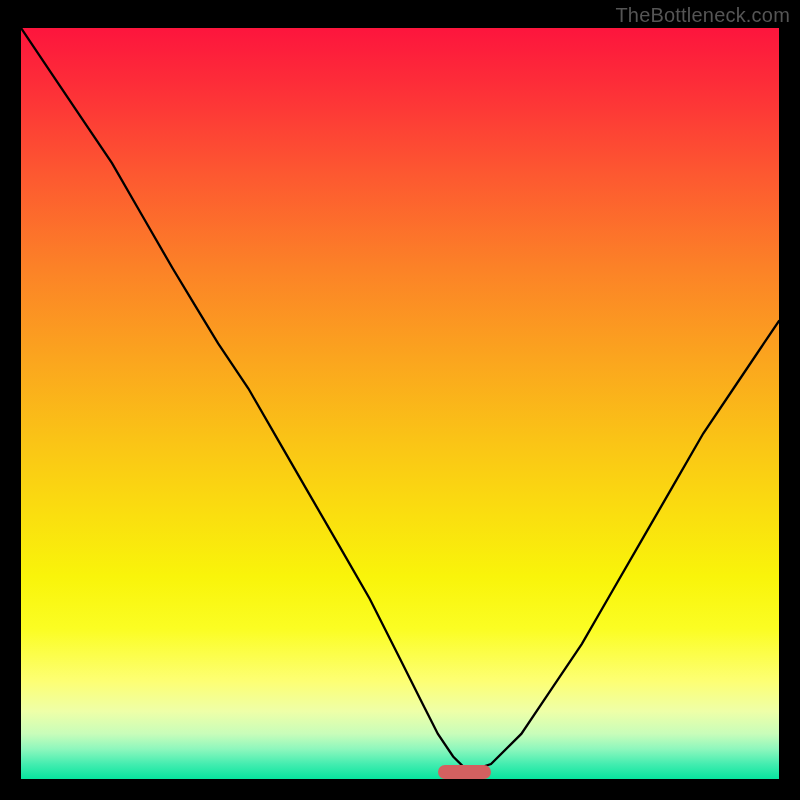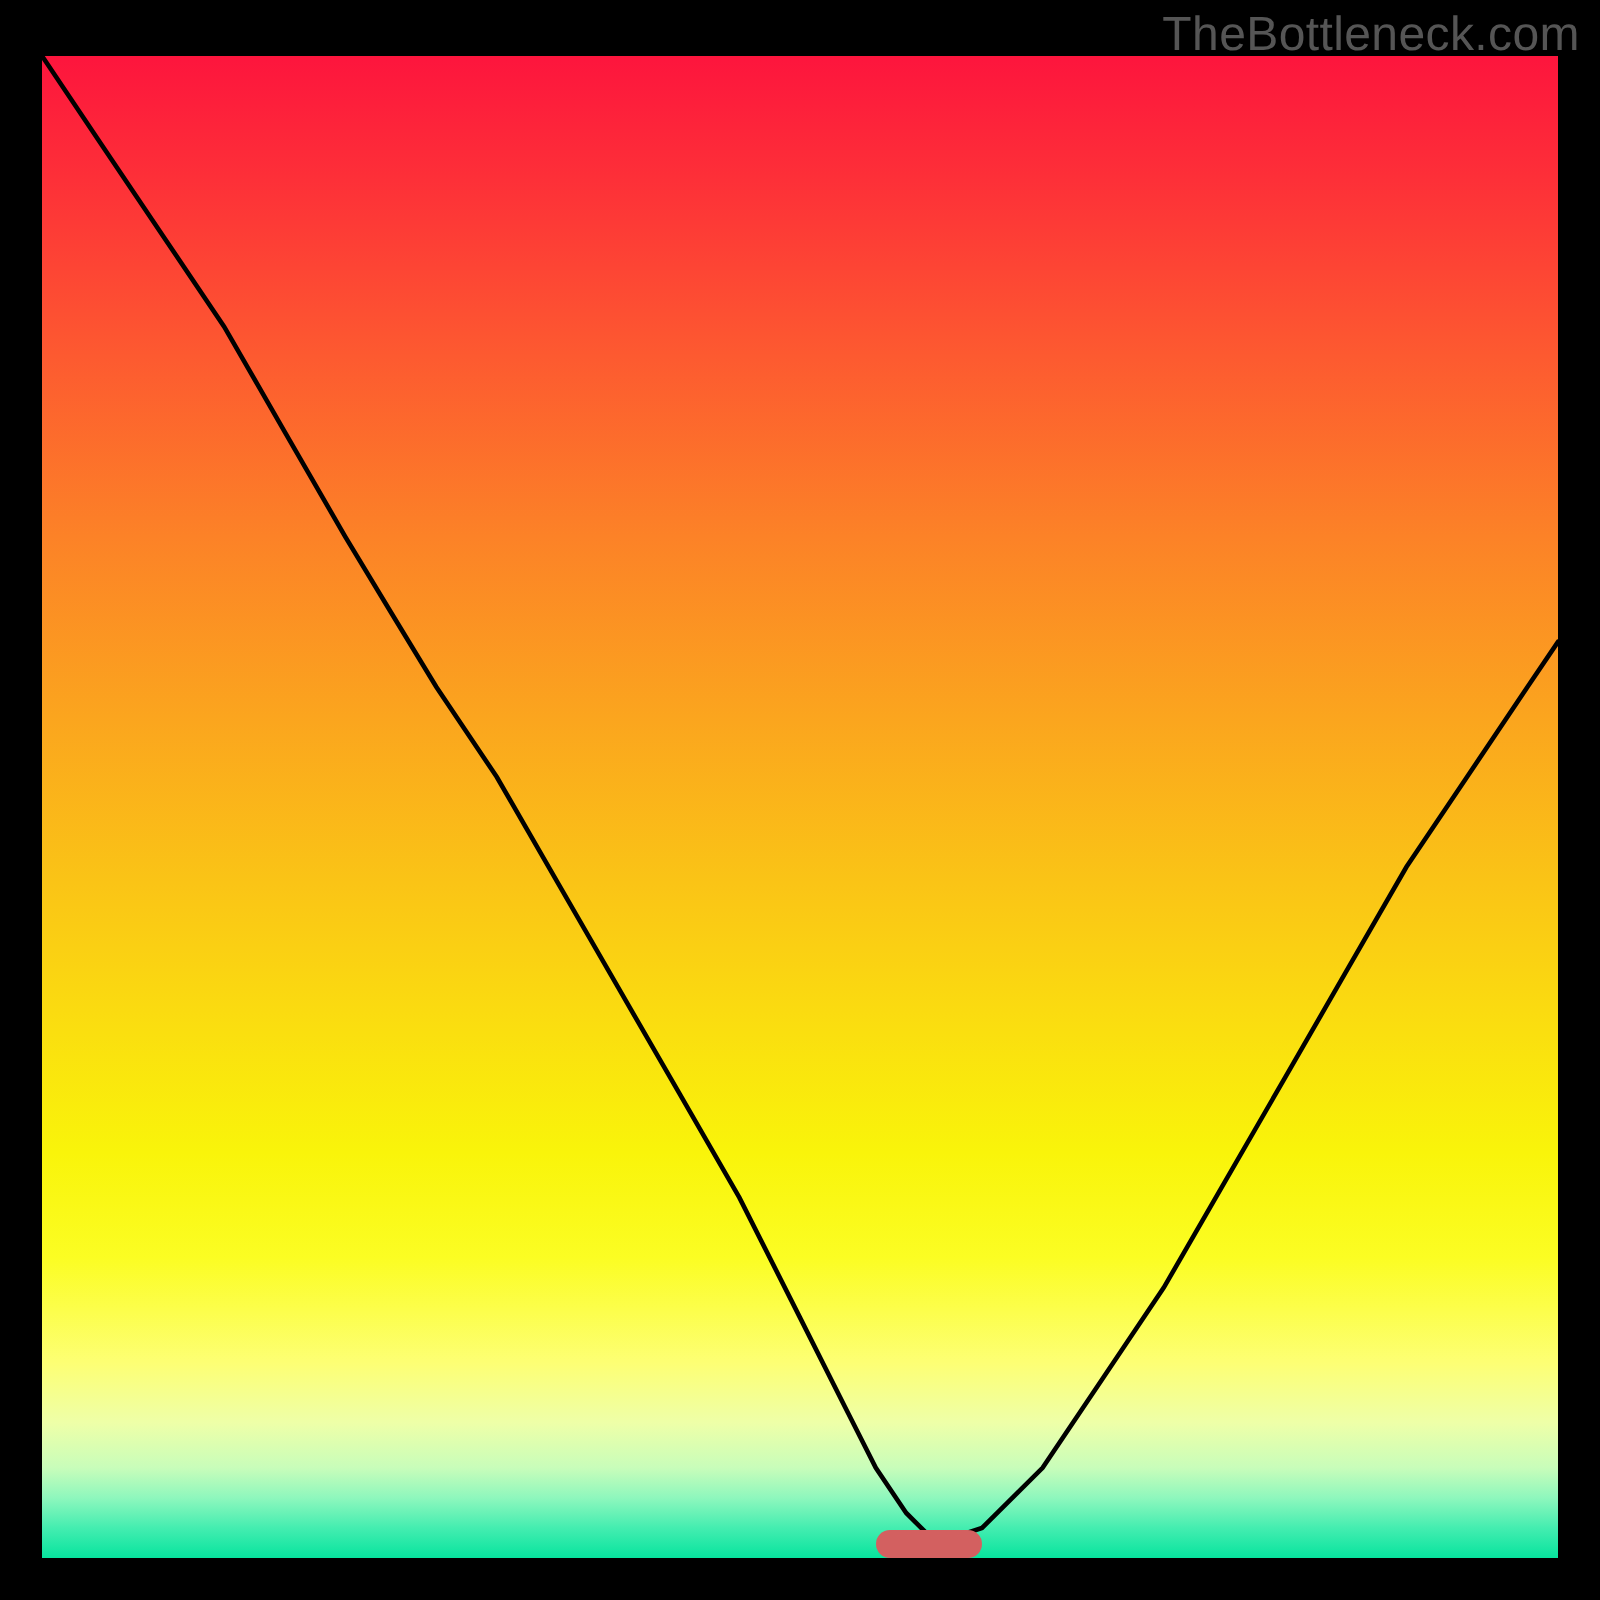--- a/index.html
+++ b/index.html
@@ -15,21 +15,21 @@
     position: relative;
     width: 800px;
     height: 800px;
     background: #000;
   }
   .watermark {
     position: absolute;
     top: 4px;
     right: 10px;
     color: #555;
-    font-size: 24px;
+    font-size: 20px;
     font-weight: 500;
     letter-spacing: 0.2px;
     z-index: 20;
   }
   .plot-area {
     position: absolute;
     left: 21px;
     top: 28px;
     width: 758px;
     height: 751px;

